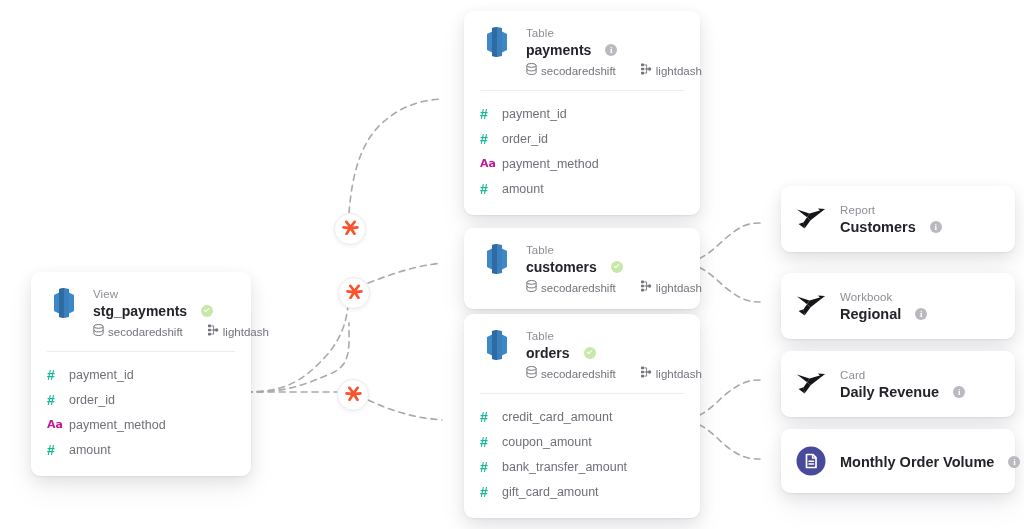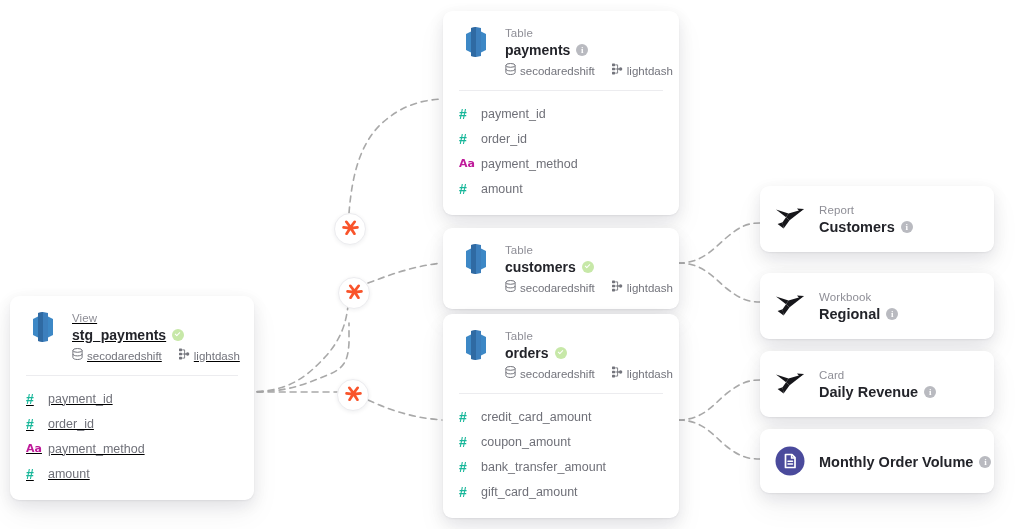--- a/index.html
+++ b/index.html
@@ -33,20 +33,21 @@
     stroke-linecap: round;
   }
   
   .node {
     position: absolute;
     background: #ffffff;
     border-radius: 9px;
     box-shadow: 0 1px 2px rgba(17,24,39,.06),
                 0 5px 16px rgba(17,24,39,.09),
                 0 14px 30px rgba(17,24,39,.05);
+    margin-left: 21px;
   }
   .node-head {
     display: flex;
     align-items: flex-start;
     padding: 14px 16px 12px 16px;
     box-sizing: border-box;
   }
   .node-head.compact { padding-bottom: 14px; }
   .head-icon {
     flex: 0 0 auto;
@@ -61,21 +62,21 @@
   .kind {
     font-size: 11.5px;
     color: #8e8e96;
     line-height: 14px;
     letter-spacing: .1px;
     white-space: nowrap;
   }
   .name-row {
     display: flex;
     align-items: center;
-    gap: 6px;
+    gap: 14px;
     margin-top: 1px;
     white-space: nowrap;
   }
   .name {
     font-size: 14px;
     font-weight: bold;
     color: #23242a;
     line-height: 18px;
   }
   .badge-info {
@@ -102,21 +103,21 @@
     position: absolute;
     left: 3.2px; top: 2.6px;
     width: 4px; height: 2px;
     border-left: 1.4px solid #ffffff;
     border-bottom: 1.4px solid #ffffff;
     transform: rotate(-45deg);
   }
   .meta-row {
     display: flex;
     align-items: center;
-    gap: 16px;
+    gap: 24px;
     margin-top: 4px;
     white-space: nowrap;
   }
   .meta-item {
     display: flex;
     align-items: center;
     gap: 4px;
     font-size: 11.5px;
     color: #73747c;
     line-height: 14px;
@@ -182,21 +183,21 @@
 
     <path class="edge-path" d="M 368 400 C 394 412, 416 418, 442 420"></path>
 
     <path class="edge-path" d="M 678 263 C 702 263, 712 250, 726 238 C 740 226, 748 223, 760 223"></path>
     <path class="edge-path" d="M 678 263 C 702 263, 712 276, 726 288 C 740 299, 748 302, 760 302"></path>
 
     <path class="edge-path" d="M 678 420 C 702 420, 712 406, 726 394 C 740 383, 748 380, 760 380"></path>
     <path class="edge-path" d="M 678 420 C 702 420, 712 434, 726 446 C 740 457, 748 459, 760 459"></path>
   </svg>
 
-  <div class="node" id="node-source" style="left:10px; top:296px; width:244px;text-decoration:underline;">
+  <div class="node" id="node-source" style="left:10px; top:272px; width:220px;">
     <div class="node-head">
       <span class="head-icon">
         <svg width="28" height="30" viewBox="0 0 28 30">
           <path d="M4 7 L9 4.5 L9 25.5 L4 23 Z" fill="#3d88c6"></path>
           <path d="M24 7 L19 4.5 L19 25.5 L24 23 Z" fill="#3d88c6"></path>
           <path d="M9 1 L14 0 L14 30 L9 29 Z" fill="#2a5f96"></path>
           <path d="M19 1 L14 0 L14 30 L19 29 Z" fill="#3c7fbd"></path>
           <path d="M9 1 L9 29 L14 30 L14 0 Z" fill="#2f6aa3"></path>
         </svg>
       </span>

